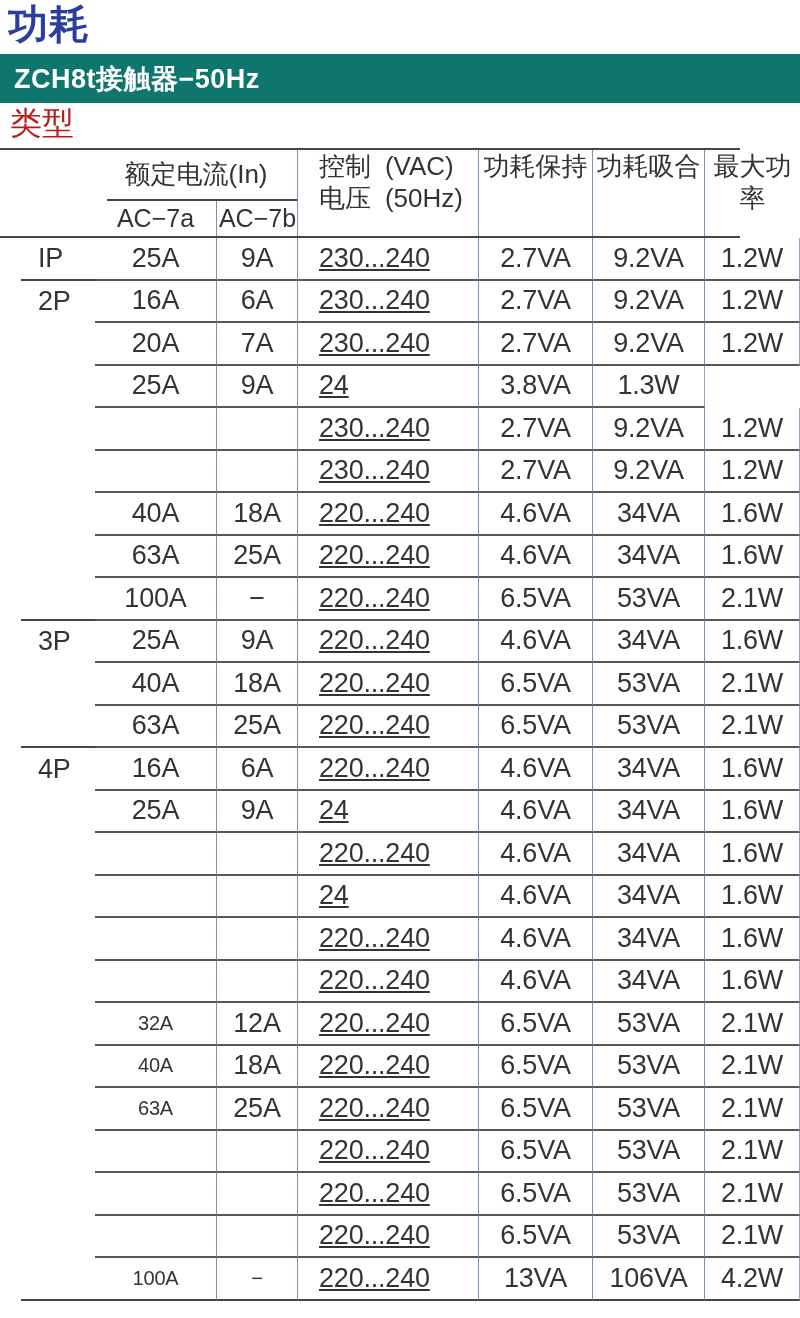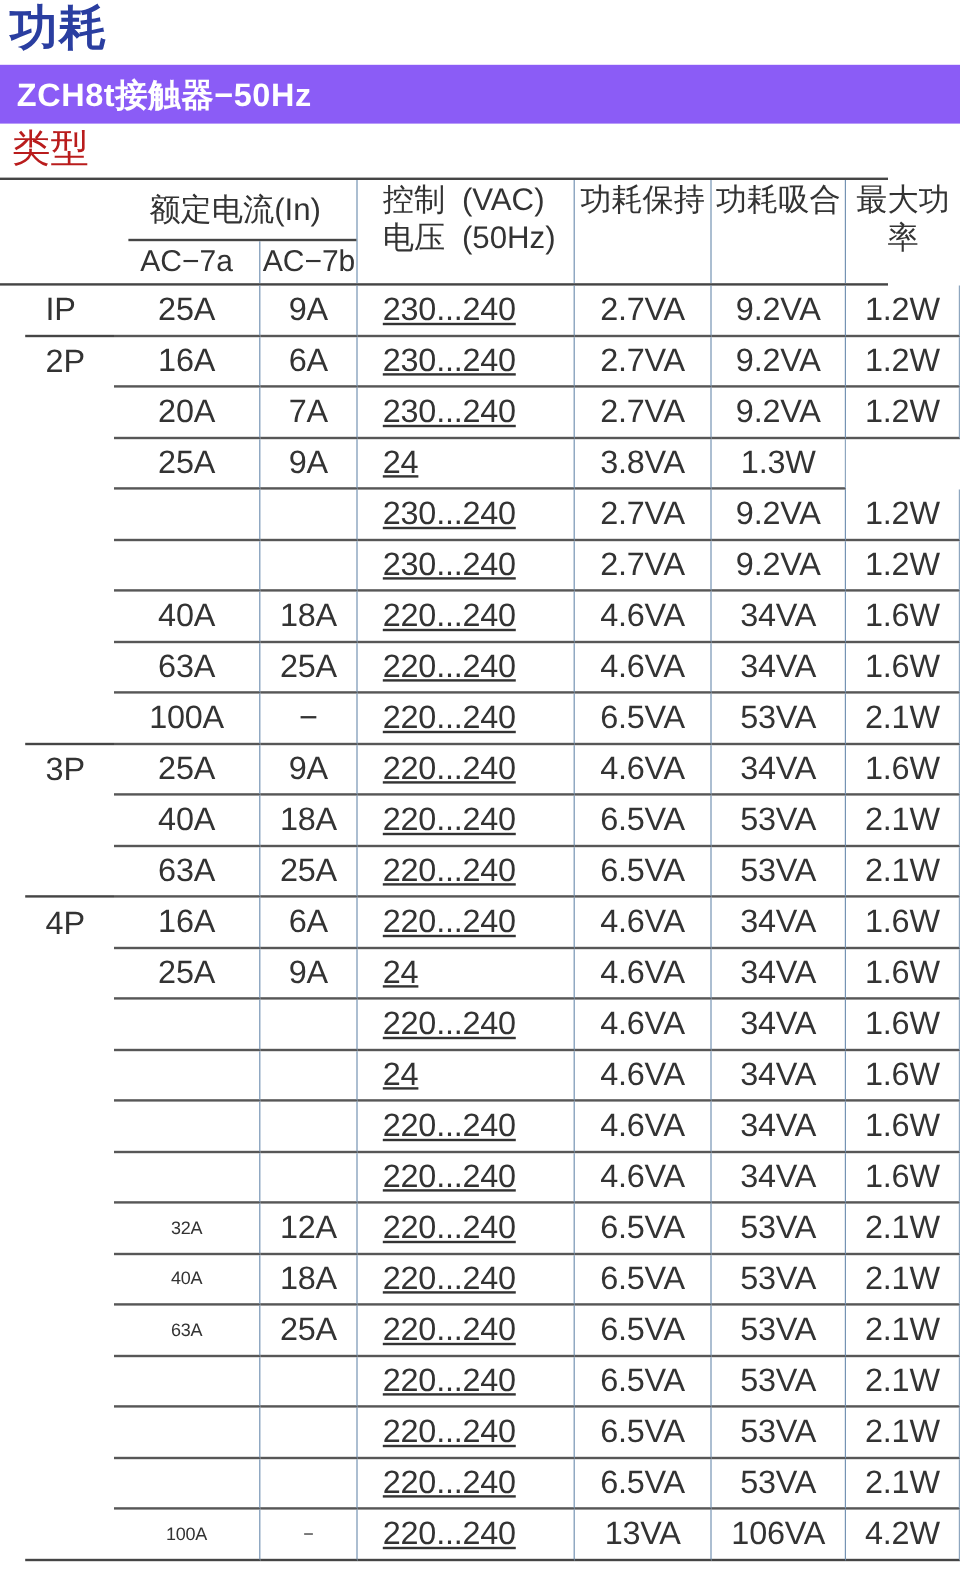--- a/index.html
+++ b/index.html
@@ -7,21 +7,21 @@
     position:relative;width:800px;height:1318px;background:#ffffff;overflow:hidden;
     font-family:"Liberation Sans","DejaVu Sans",sans-serif;color:#333333;padding-left:36px;
   }
   
   .page-title{
     position:absolute;top:0px;left:8px;font-size:40px;line-height:48px;
     font-weight:700;color:#2a3ea0;letter-spacing:1px;
   }
   
   .banner{
-    position:absolute;top:54px;left:0;width:800px;height:49px;background:#8b5cf6;
+    position:absolute;top:54px;left:0;width:800px;height:49px;background:#0f766e;
     display:flex;align-items:center;box-sizing:border-box;padding-left:14px;
   }
   .banner-text{color:#ffffff;font-size:27px;font-weight:600;letter-spacing:0.5px;}
   
   .section-label{position:absolute;top:106px;left:10px;font-size:32px;line-height:34px;color:#b91c1c;}
   
   .dtable{position:absolute;top:148px;left:0;width:740px;}
   .thead{
     display:grid;grid-template-columns:95px 203px 181px 114px 112px 95px;
     border-top:2px solid #454545;border-bottom:2px solid #454545;
@@ -33,21 +33,21 @@
   .h-current-rule{height:0;border-bottom:2px solid #454545;margin-left:12px;}
   .h-current-sub{height:35px;display:grid;grid-template-columns:122px 81px;}
   .h-sub{display:flex;align-items:center;justify-content:center;font-size:25px;box-sizing:border-box;}
   .h-voltage{align-items:flex-start;text-align:left;padding-left:21px;}
   
   .trow{display:grid;grid-template-columns:95px 122px 81px 181px 114px 112px 95px;height:42.5px;}
   .cell{
     box-sizing:border-box;display:flex;align-items:center;justify-content:center;
     font-size:27px;letter-spacing:-0.2px;color:#333333;border-bottom:2px solid #575757;
   }
-  .cell.small{font-size:15px;}
+  .cell.small{font-size:20px;}
   .c-type{justify-content:flex-start;padding-left:17px;border-bottom:none;margin-left:21px;}
   .trow.group-end .c-type{border-bottom:2px solid #454545;}
   .c-ac7a,.c-ac7b,.c-voltage,.c-hold,.c-pickup{border-right:1px solid #7593b3;}
   .c-max{border-right:1px solid #8ea6bf;}
   .c-voltage{justify-content:flex-start;padding-left:21px;text-decoration:underline;}
   .trow:last-child .cell{border-bottom:2px solid #454545;}
 </style>
 </head>
 <body>
 

